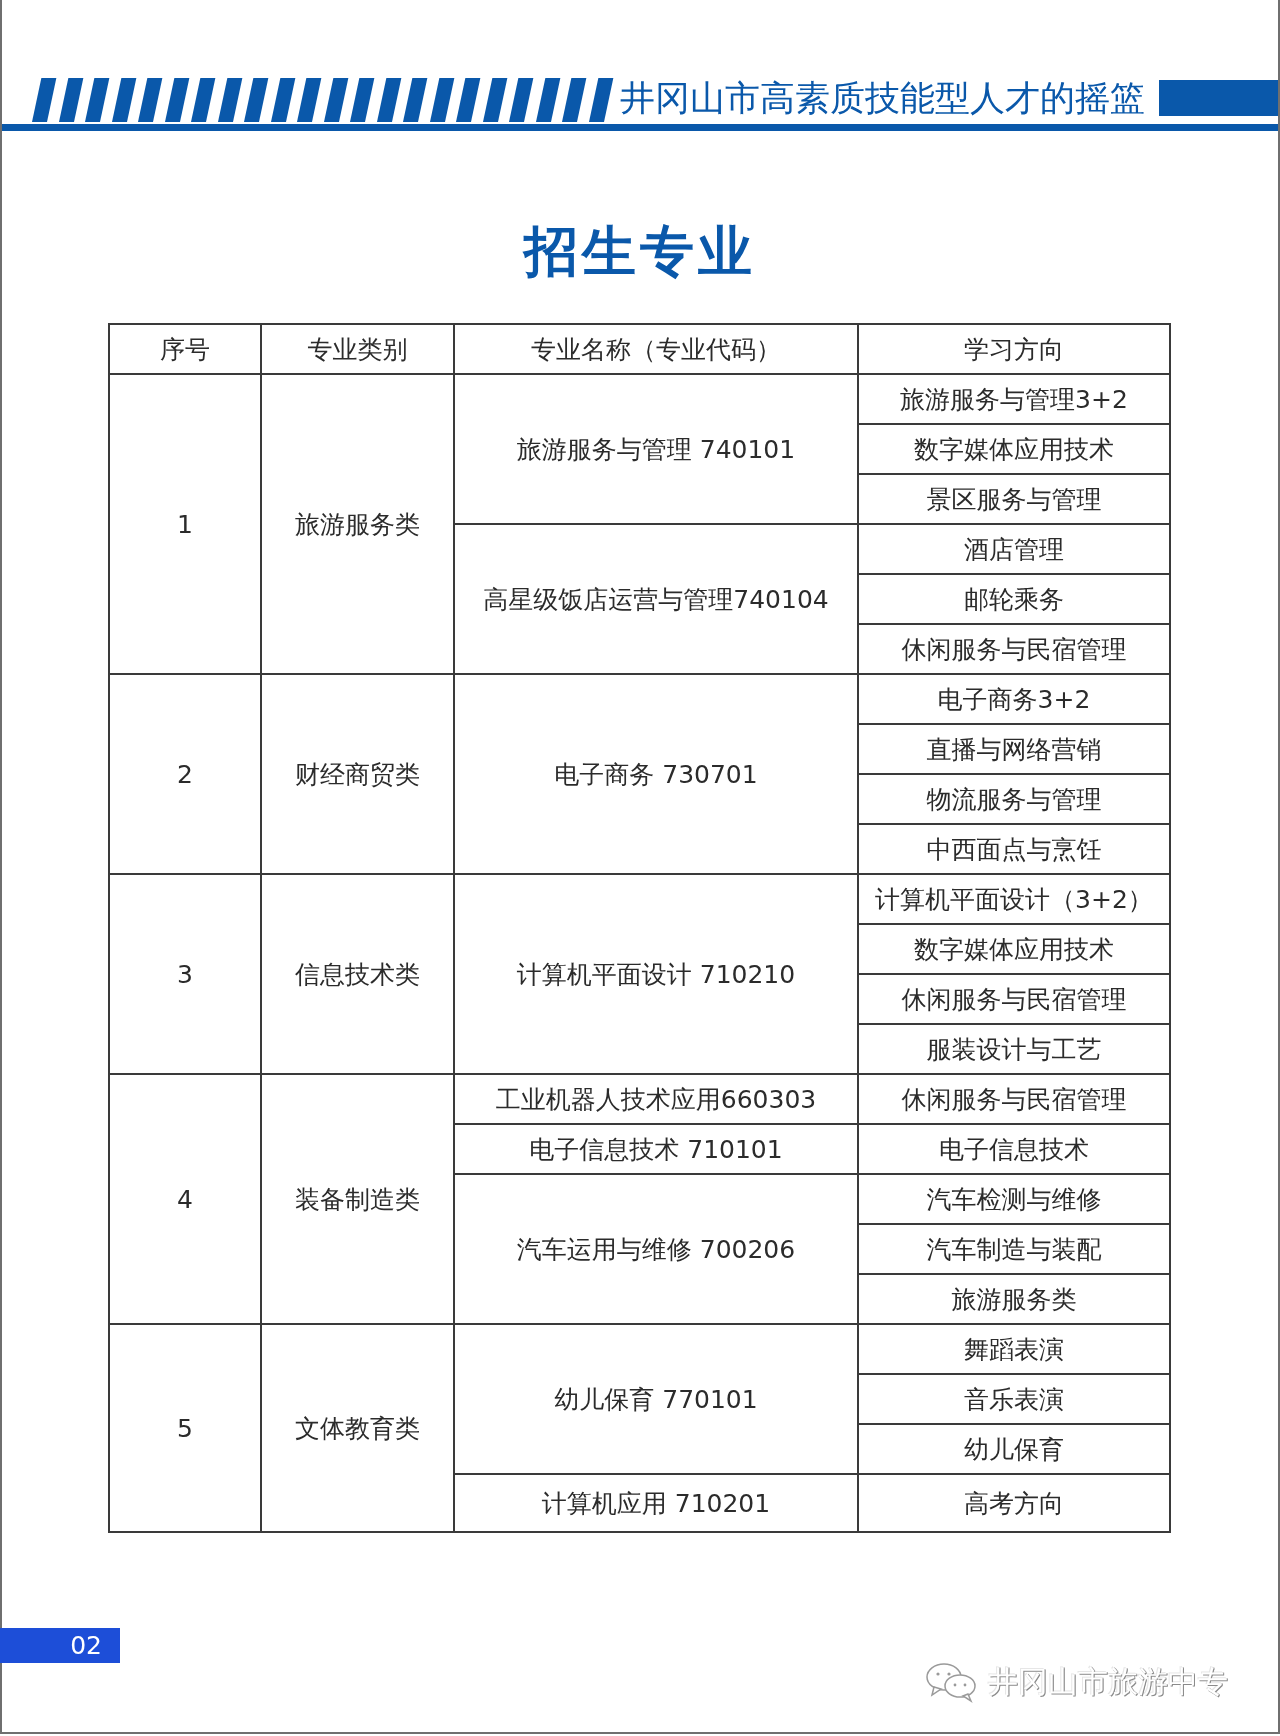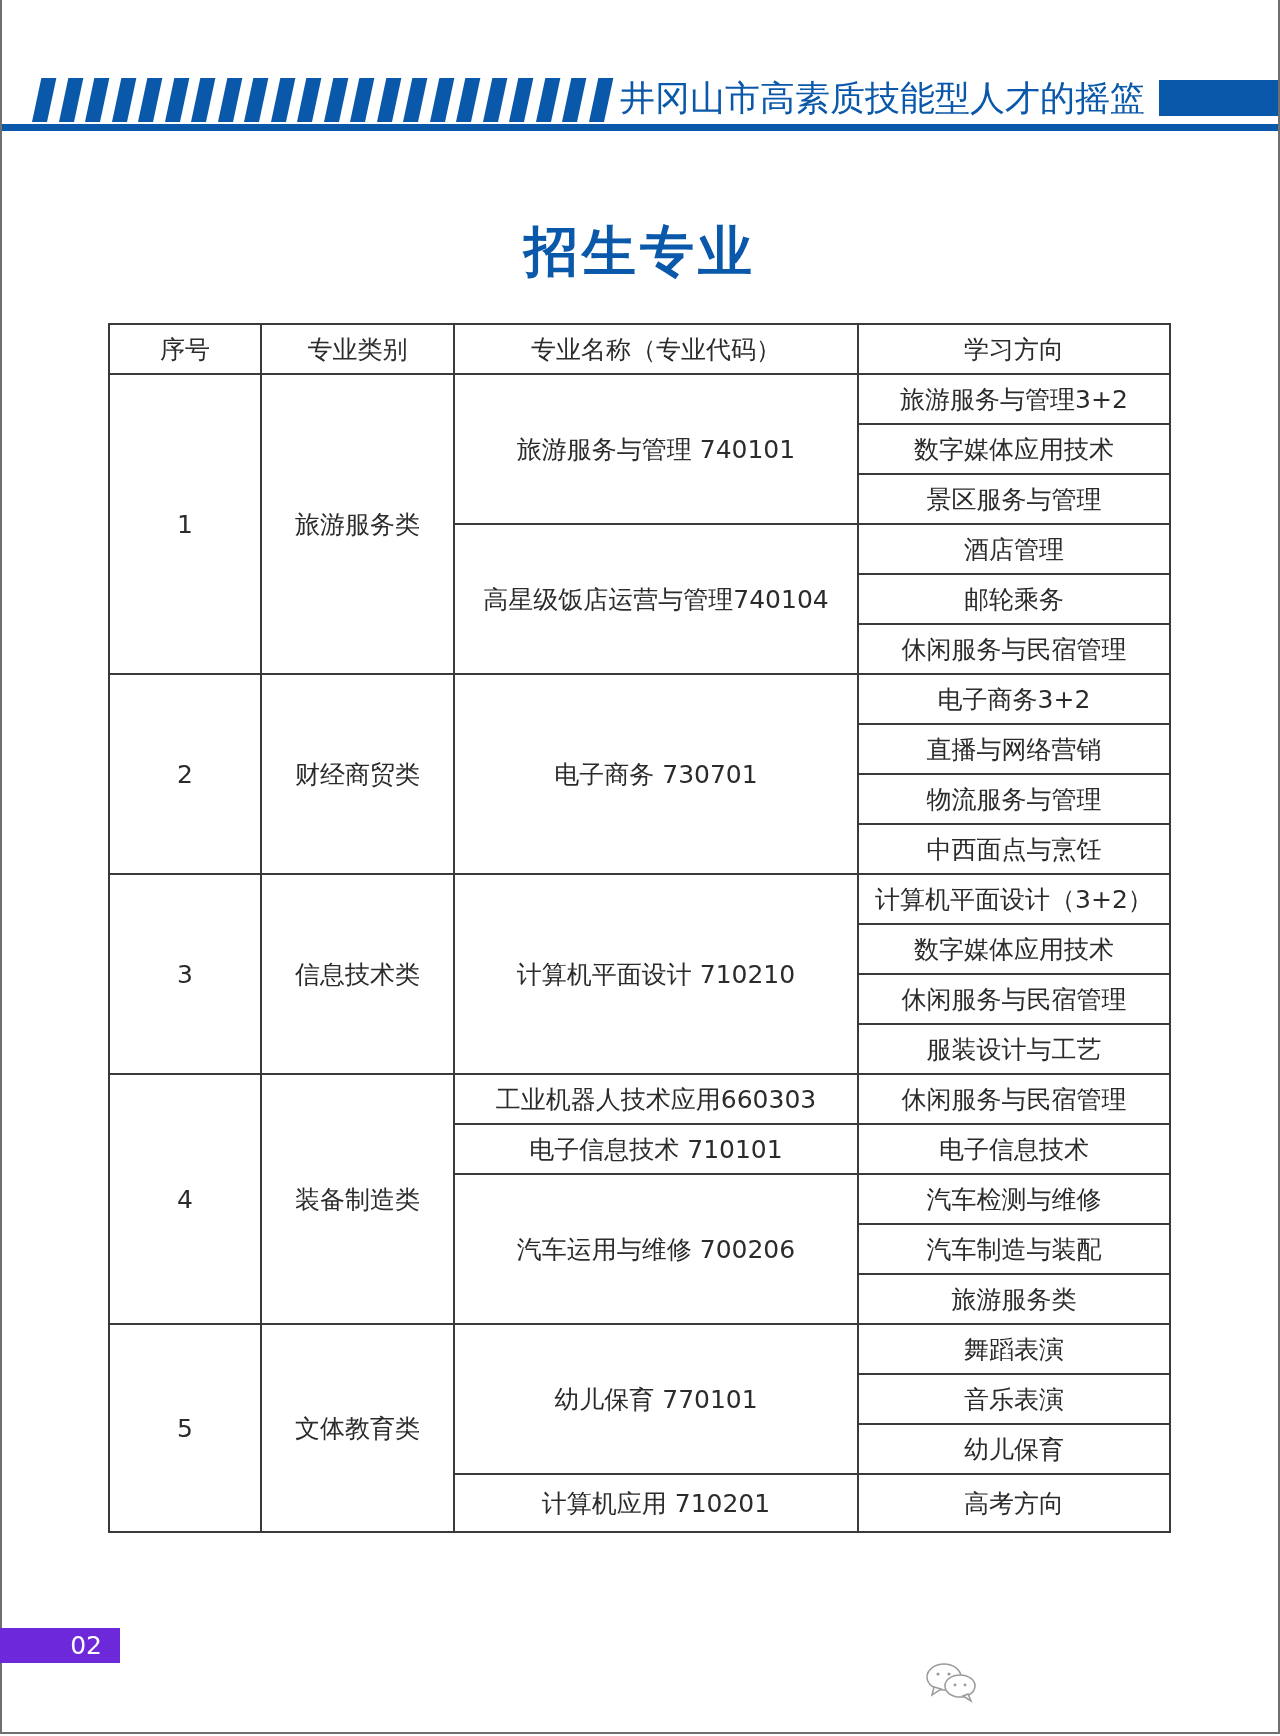--- a/index.html
+++ b/index.html
@@ -46,21 +46,21 @@
   }
   td, th {
     border: 2px solid #3a3a3a; text-align: center; vertical-align: middle;
     padding: 0; font-weight: normal; white-space: nowrap; overflow: hidden;
   }
   th { height: 48px; }
   td.dir { height: 48px; }
   col.c1 { width: 152px; } col.c2 { width: 193px; } col.c3 { width: 404px; } col.c4 { width: 312px; }
   
   .page-num {
-    position: absolute; left: 0; top: 1628px; width: 120px; height: 35px; background: #6d28d9;
+    position: absolute; left: 0; top: 1628px; width: 120px; height: 35px; background: #1d4ed8;
     color: #ffffff; font-size: 25px; line-height: 35px; text-align: right; box-sizing: border-box;
     padding-right: 18px;
   }
   
   .watermark {
     position: absolute; left: 924px; top: 1660px; height: 44px; display: flex; align-items: center;
     color: #ffffff; font-size: 30px;
     text-shadow: 1px 1px 0 #8a8a8a, -1px -1px 0 #e6e6e6, 1px 0 0 #a0a0a0;
   }
   .wm-icon { width: 56px; height: 44px; margin-right: 8px; }
@@ -224,13 +224,14 @@
       <ellipse cx="36" cy="26" rx="15" ry="11"></ellipse>
       <path d="M44 34 L47 41 L39 36 Z"></path>
     </g>
     <g fill="#9a9a9a">
       <circle cx="14" cy="14" r="1.6"></circle>
         <circle cx="25" cy="14" r="1.6"></circle>
       <circle cx="31" cy="25" r="1.4"></circle>
         <circle cx="41" cy="25" r="1.4"></circle>
     </g>
   </svg>
+  <span>井冈山市旅游中专</span>
 </div>
 
 </body></html>

